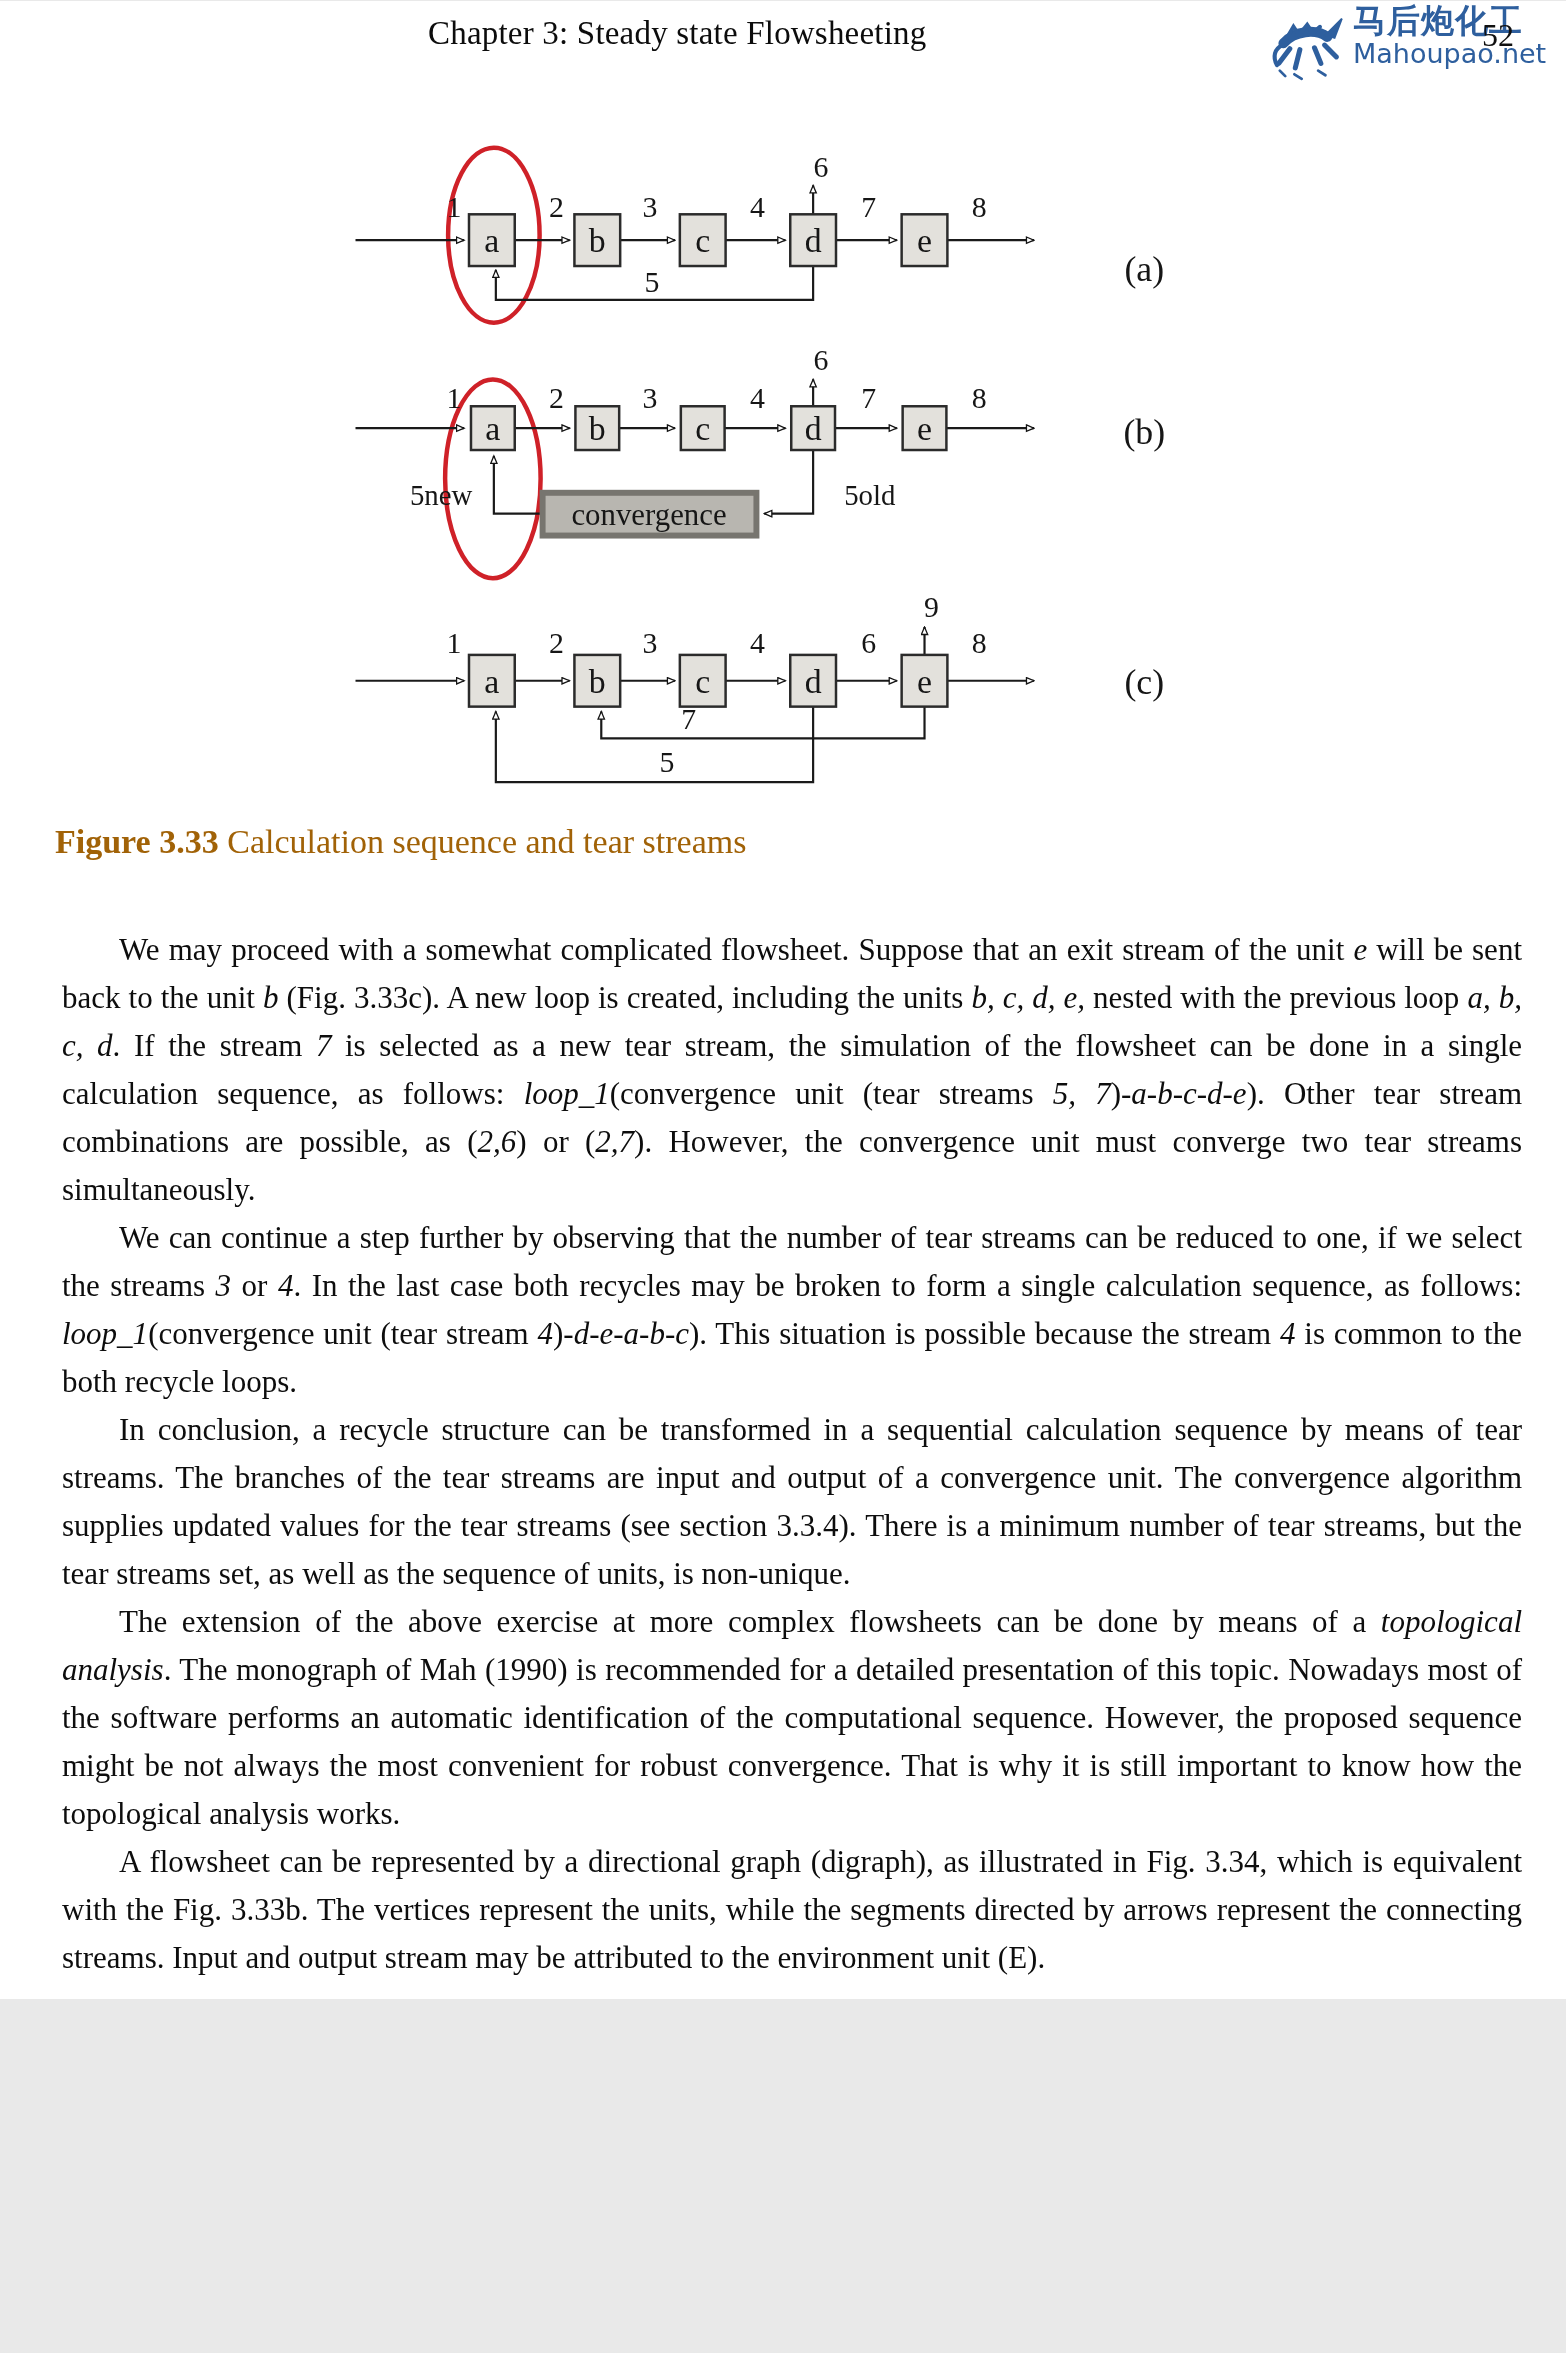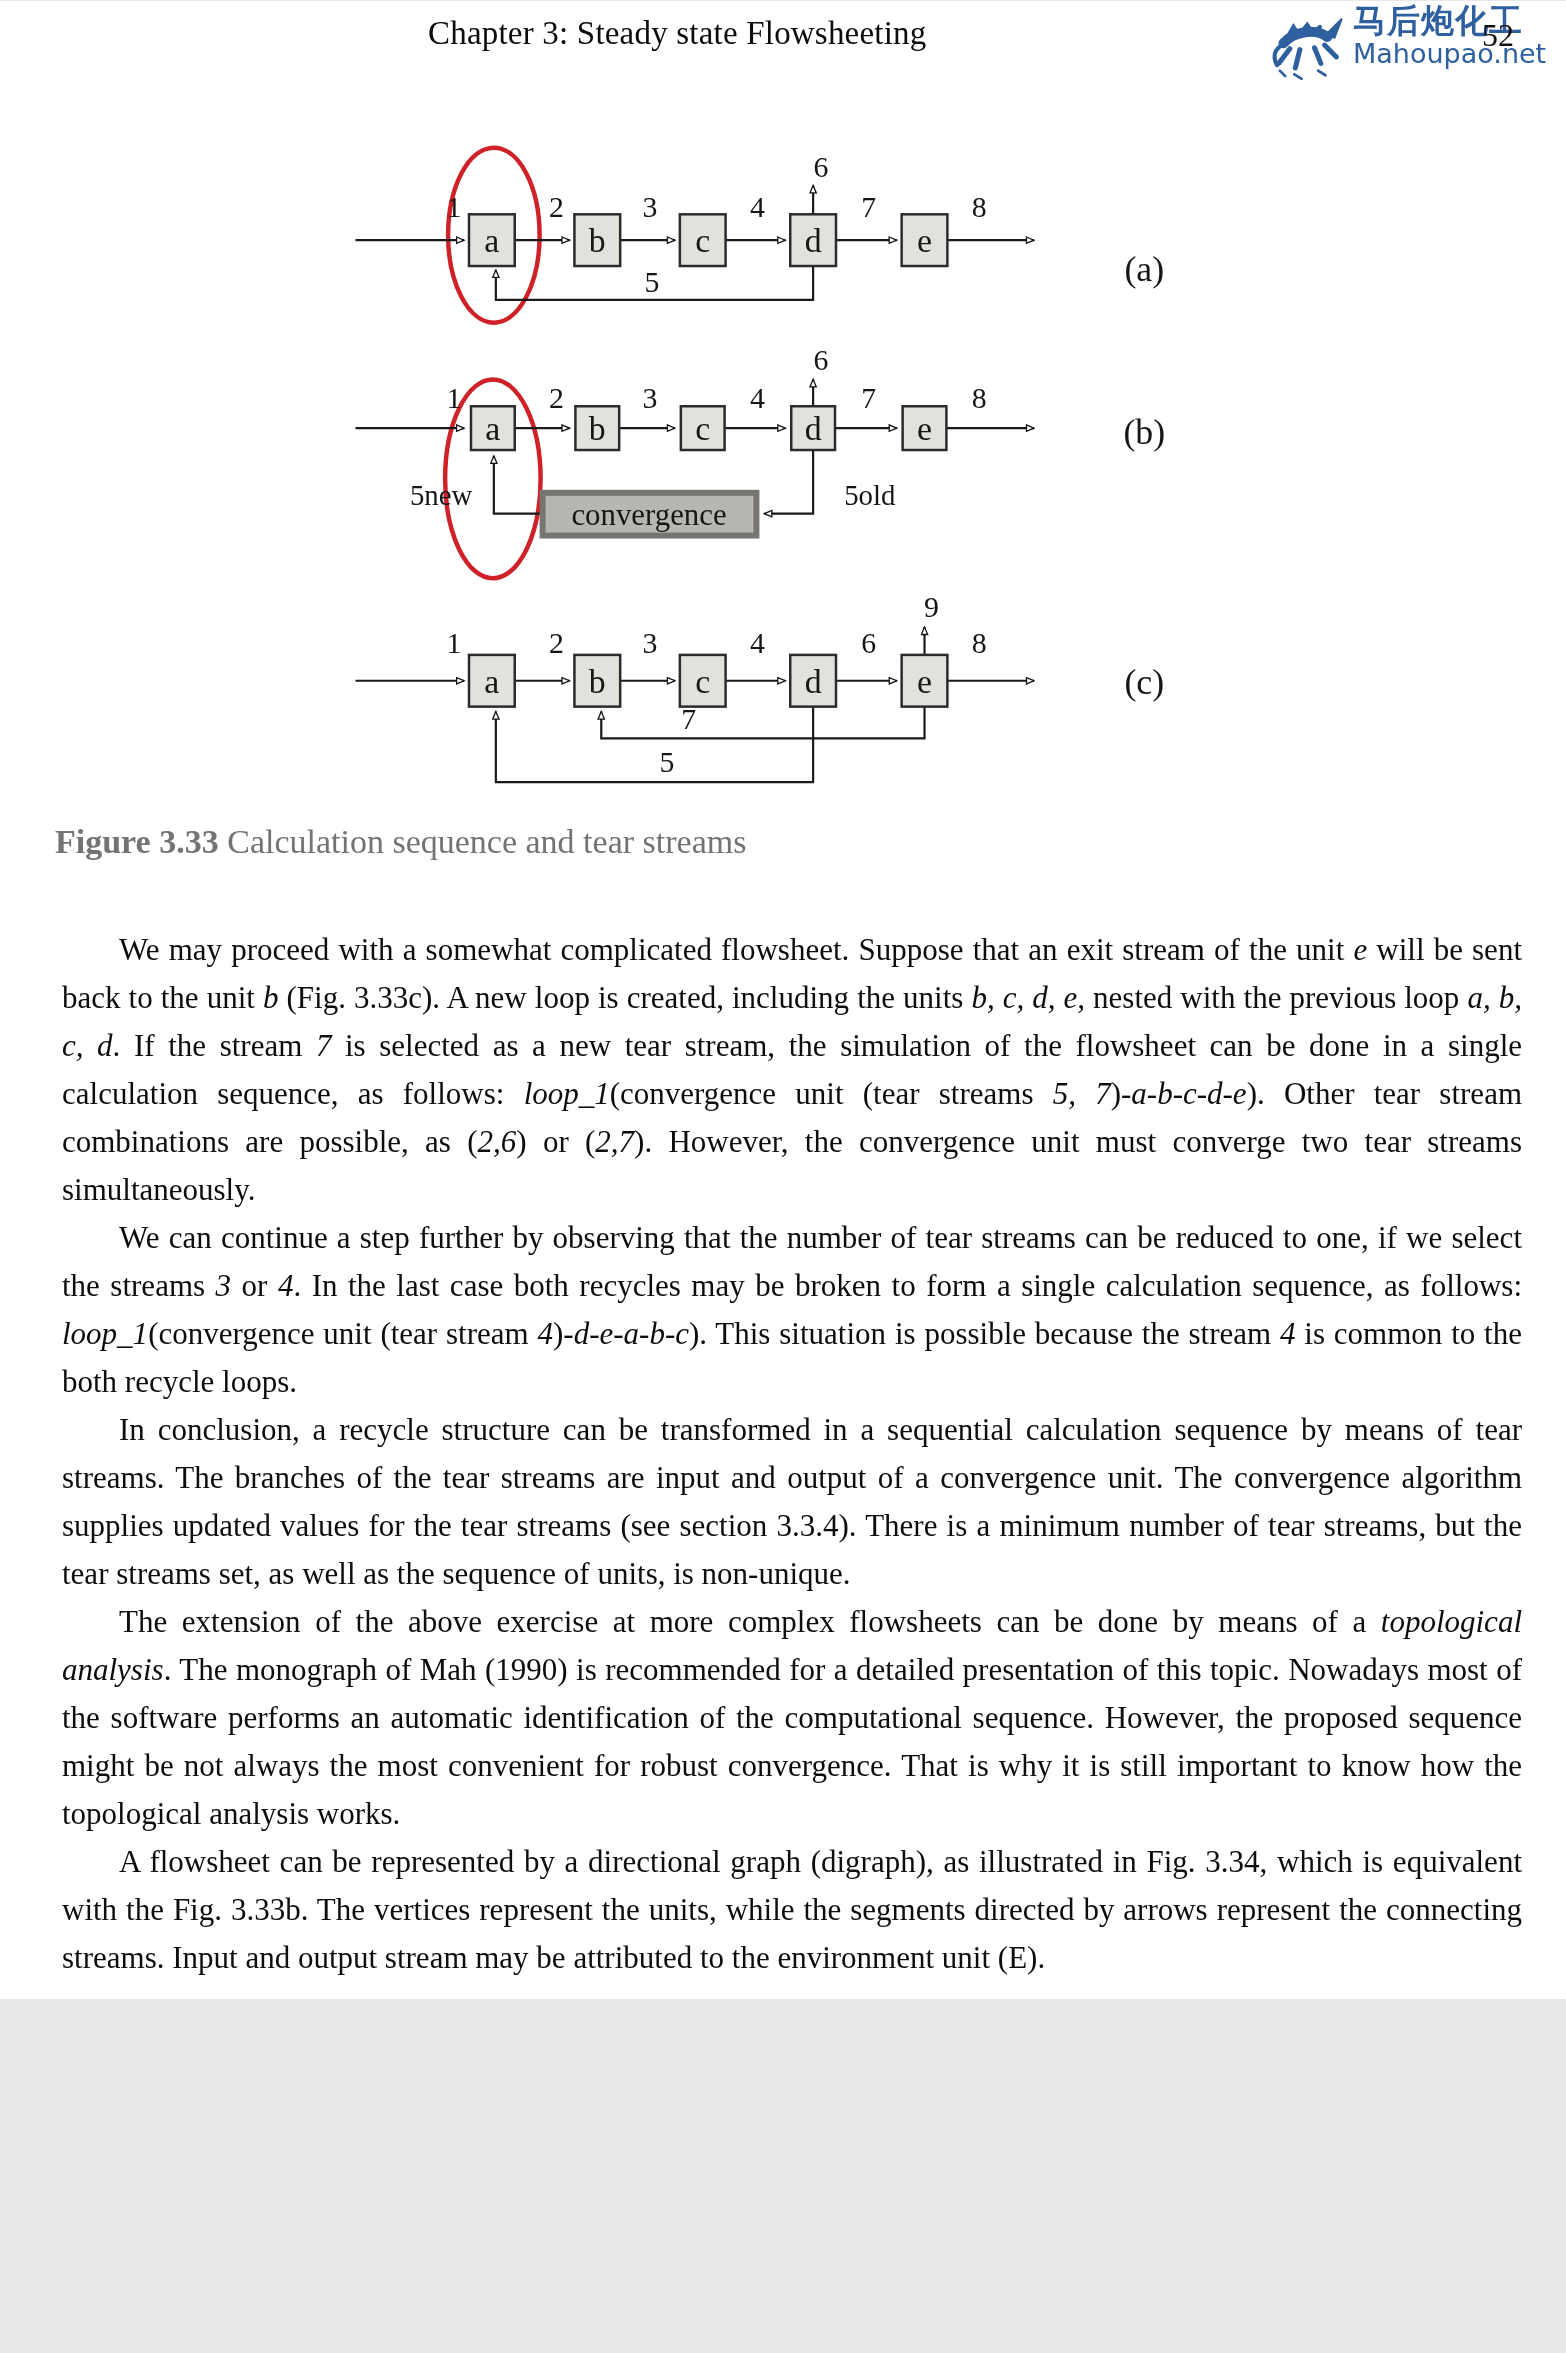--- a/index.html
+++ b/index.html
@@ -25,21 +25,21 @@
   }
   .logo-net {
     font-family:"DejaVu Sans","Liberation Sans",sans-serif;
     font-size:27px; line-height:30px; color:#2e5f9e;
   }
   .page-number {
     position:absolute; top:16px; right:52px; z-index:3;
     font-size:32px; color:#101010; font-family:"Liberation Serif",serif;
   }
   .figure-svg { position:absolute; left:239px; top:85px; }
-  .fig-caption { position:absolute; left:55px; top:822px; font-size:34px; color:#737373; }
+  .fig-caption { position:absolute; left:55px; top:822px; font-size:34px; color:#a16207; }
   .fig-caption b { font-weight:bold; }
   .body-text {
     position:absolute; left:62px; top:925px; width:1460px;
     font-size:31px; line-height:48px; text-align:justify; color:#0d0d0d;
   }
   .body-text p { margin:0; text-indent:57px; }
   .body-text i { font-style:italic; }
   
   text { font-family:"Liberation Serif","DejaVu Serif",serif; fill:#161616; }
   .stream-num { font-size:30px; }

